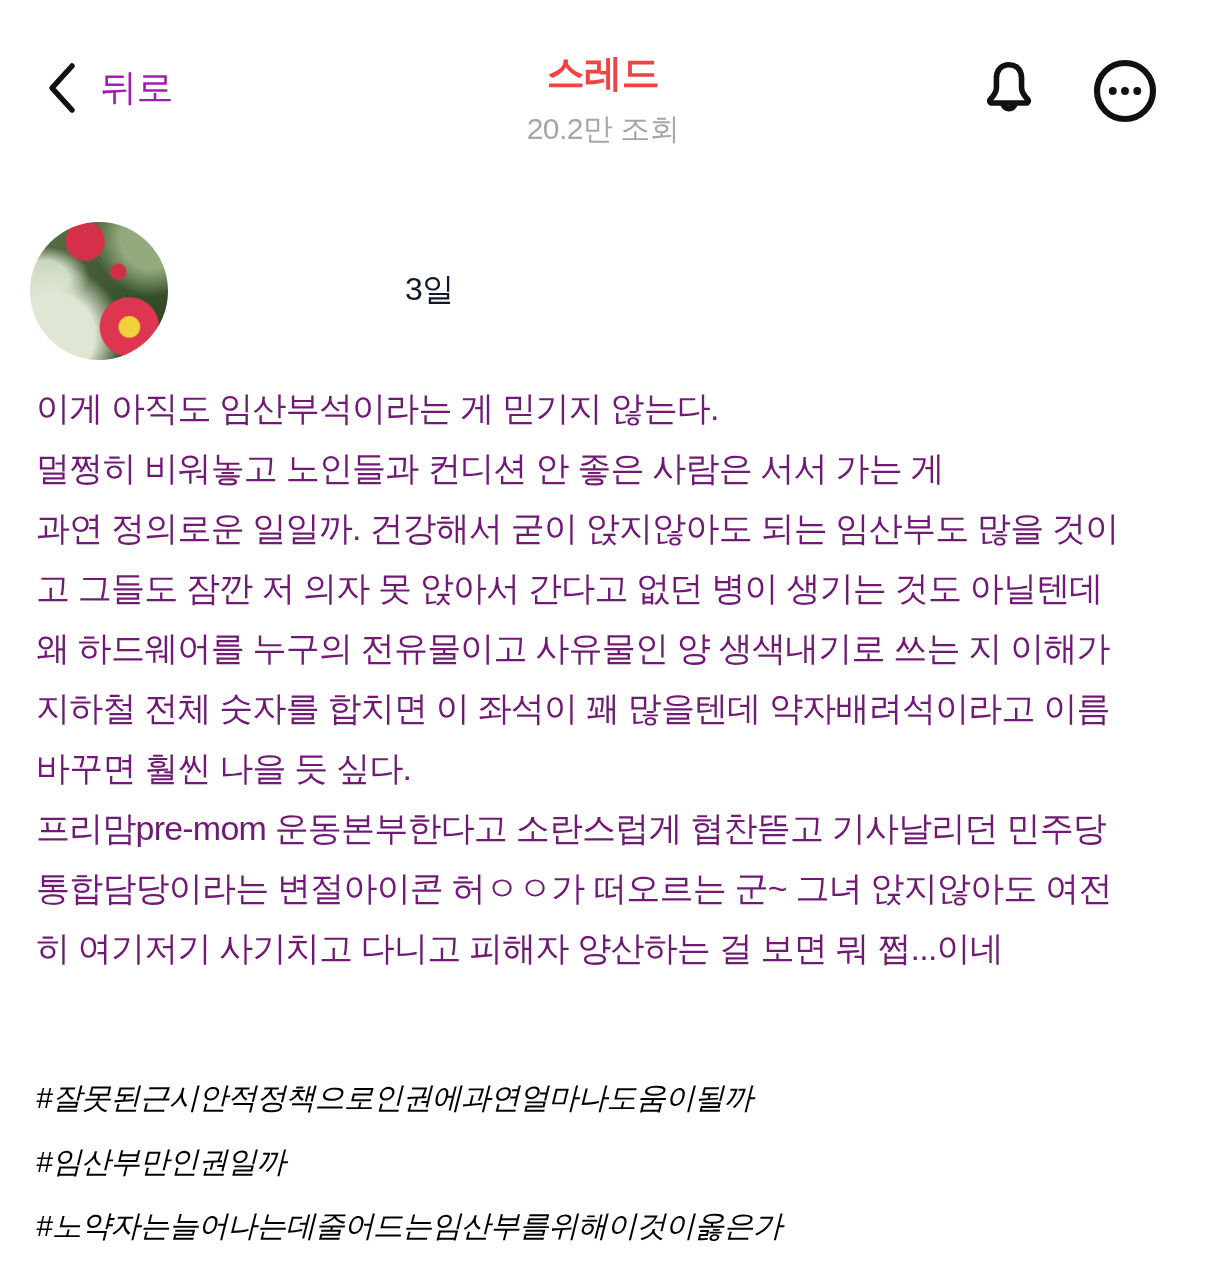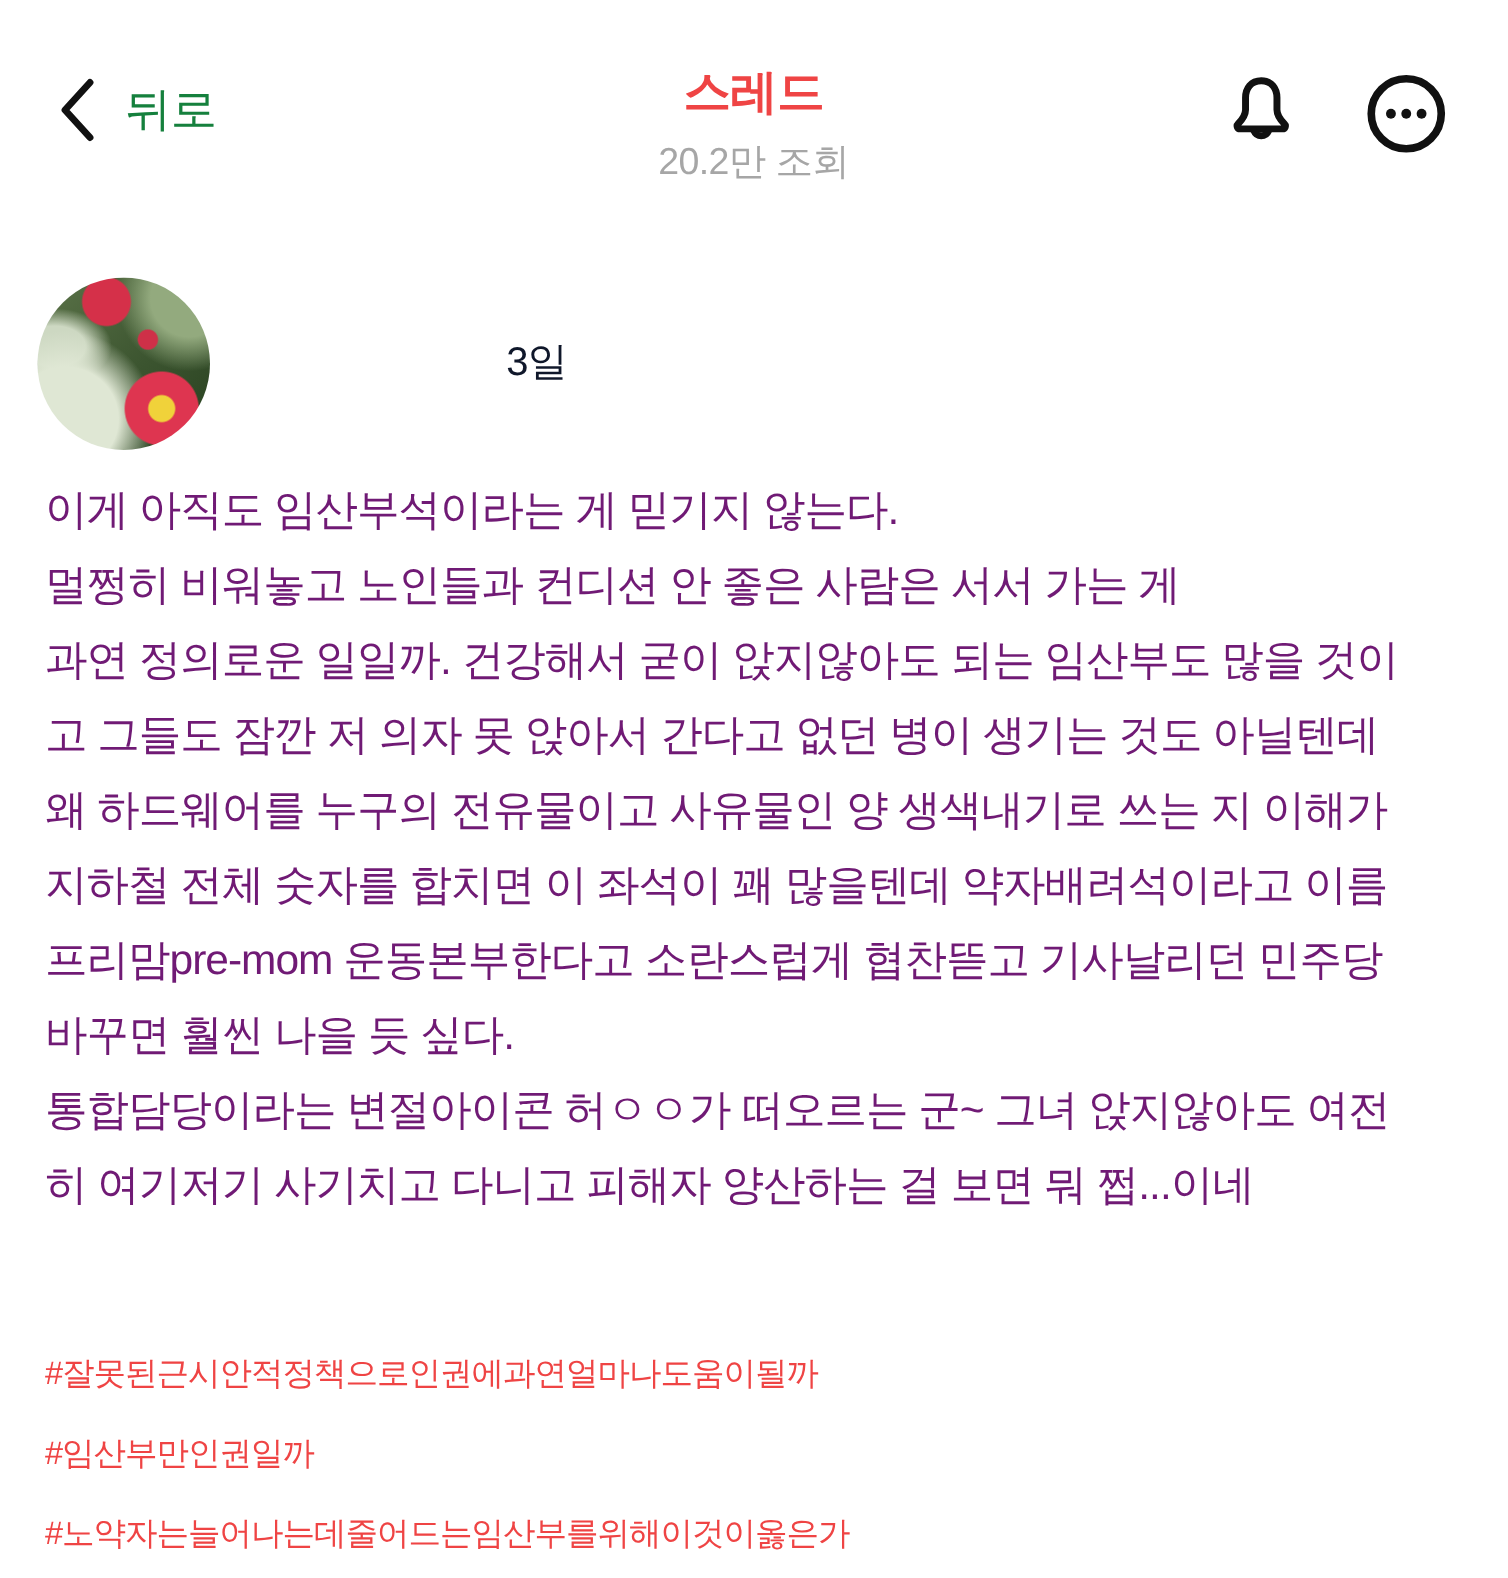--- a/index.html
+++ b/index.html
@@ -17,21 +17,21 @@
     position: absolute; top: 0; left: 0; width: 1206px; height: 160px;
     background: #ffffff;
   }
   .back-btn {
     position: absolute; left: 46px; top: 62px;
     display: flex; align-items: center; gap: 24px;
     cursor: pointer;
   }
   .back-btn svg { display: block; }
   .back-label {
-    font-size: 37px; color: #15803d; letter-spacing: -0.5px;
+    font-size: 37px; color: #a21caf; letter-spacing: -0.5px;
   }
   .title-wrap {
     position: absolute; left: 0; top: 48px; width: 1206px;
     text-align: center;
   }
   .page-title {
     font-size: 38px; font-weight: 700; color: #ef4444; letter-spacing: -0.5px;
   }
   .page-views {
     margin-top: 10px;
@@ -68,24 +68,25 @@
     height: 60px; line-height: 60px;
     font-size: 34px; color: #701a75;
     letter-spacing: -0.8px;
     white-space: nowrap;
   }
   .hashtags {
     position: absolute; left: 36px; top: 1066px; width: 1160px;
   }
   .hashtags .tag {
     height: 64px; line-height: 64px;
-    font-size: 26px; color: #ef4444;
+    font-size: 30px; color: #000000;
     letter-spacing: -0.8px;
     white-space: nowrap;
     cursor: pointer;
+    font-style: italic;
   }
 </style>
 </head>
 <body>
 
 <div class="header">
 
   <div class="back-btn">
     <span>
       <svg width="30" height="52" viewBox="0 0 30 52">
@@ -121,22 +122,22 @@
 <div class="avatar"></div>
 <div class="timestamp">3일</div>
 
 <div class="post-body">
   <div class="line">이게 아직도 임산부석이라는 게 믿기지 않는다.</div>
   <div class="line">멀쩡히 비워놓고 노인들과 컨디션 안 좋은 사람은 서서 가는 게</div>
   <div class="line">과연 정의로운 일일까. 건강해서 굳이 앉지않아도 되는 임산부도 많을 것이</div>
   <div class="line">고 그들도 잠깐 저 의자 못 앉아서 간다고 없던 병이 생기는 것도 아닐텐데</div>
   <div class="line">왜 하드웨어를 누구의 전유물이고 사유물인 양 생색내기로 쓰는 지 이해가</div>
   <div class="line">지하철 전체 숫자를 합치면 이 좌석이 꽤 많을텐데 약자배려석이라고 이름</div>
+  <div class="line">바꾸면 훨씬 나을 듯 싶다.</div>
   <div class="line">프리맘pre-mom 운동본부한다고 소란스럽게 협찬뜯고 기사날리던 민주당</div>
-  <div class="line">바꾸면 훨씬 나을 듯 싶다.</div>
   <div class="line">통합담당이라는 변절아이콘 허ㅇㅇ가 떠오르는 군~ 그녀 앉지않아도 여전</div>
   <div class="line">히 여기저기 사기치고 다니고 피해자 양산하는 걸 보면 뭐 쩝...이네</div>
 </div>
 
 <div class="hashtags">
   <div class="tag">#잘못된근시안적정책으로인권에과연얼마나도움이될까</div>
   <div class="tag">#임산부만인권일까</div>
   <div class="tag">#노약자는늘어나는데줄어드는임산부를위해이것이옳은가</div>
 </div>
 

